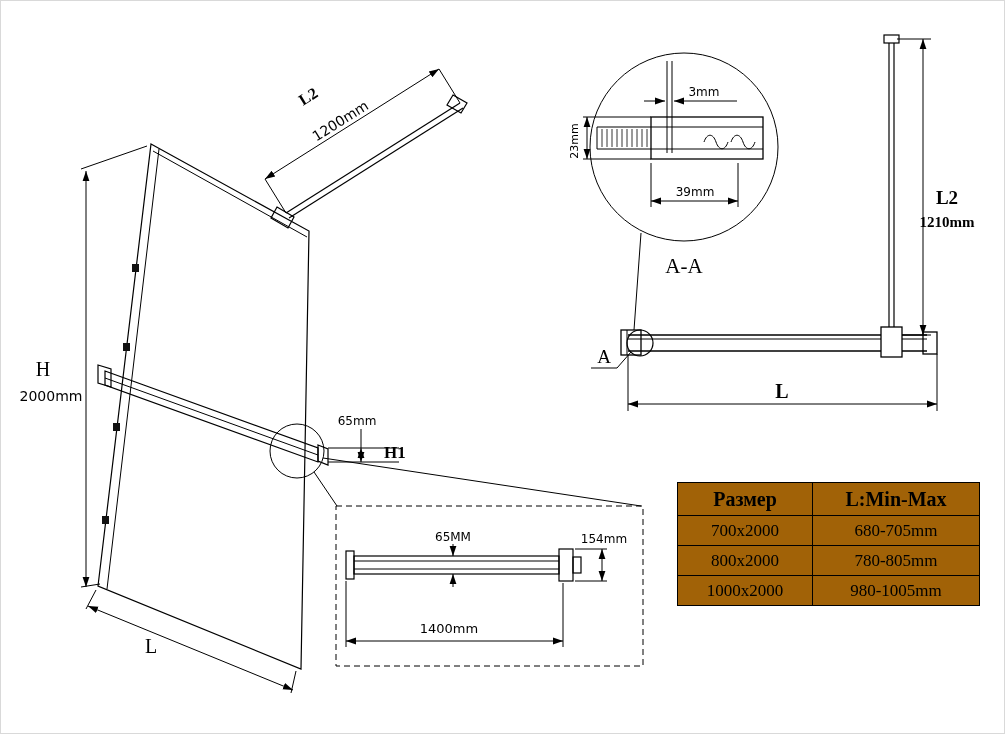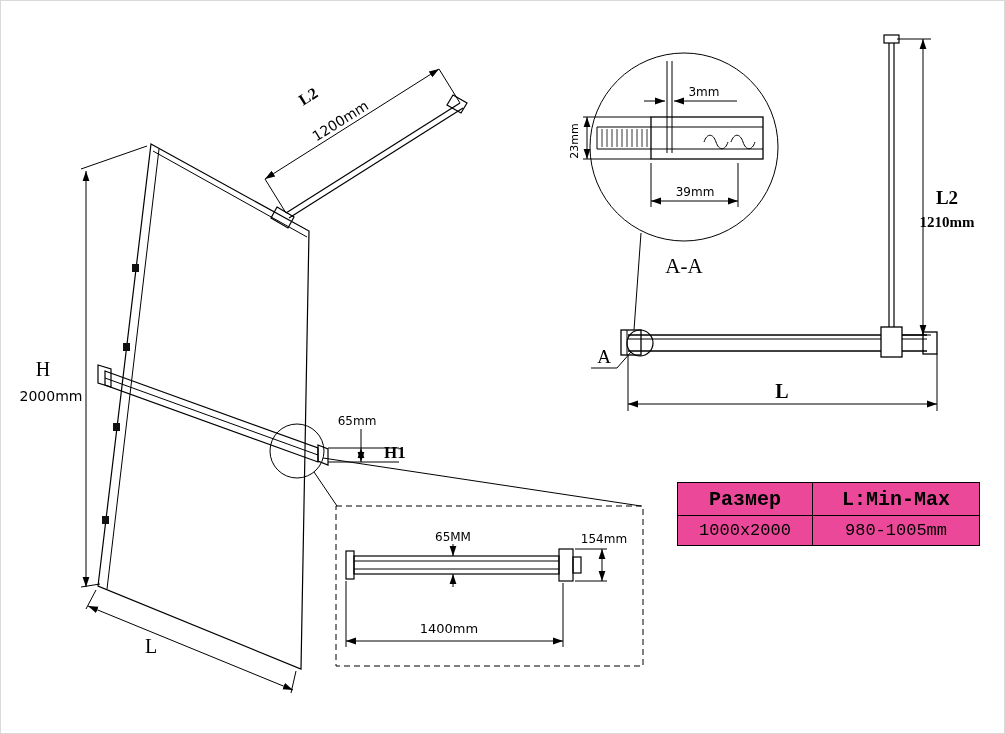--- a/index.html
+++ b/index.html
@@ -15,22 +15,22 @@
   svg{position:absolute;left:0;top:0;}
   svg text{fill:#000;}
   .dim{font-family:"DejaVu Sans",sans-serif;font-size:12px;}
   .dim-sm{font-family:"DejaVu Sans",sans-serif;font-size:11px;}
   .big-letter{font-family:"Liberation Serif",serif;font-size:20px;}
   .big-letter-b{font-family:"Liberation Serif",serif;font-size:19px;font-weight:bold;}
   .med-b{font-family:"Liberation Serif",serif;font-size:16px;font-weight:bold;}
   .size-table{
     position:absolute;left:676px;top:481px;
     border-collapse:collapse;
-    font-family:Liberation Mono, monospace;
-    background:#ec4899;
+    font-family:Liberation Serif, serif;
+    background:#a16207;
     padding-left:24px;
   }
   .size-table th{
     border:1px solid #000;font-size:20px;font-weight:bold;
     width:118px;height:26px;padding:3px 8px;text-align:center;
   }
   .size-table th:last-child{width:150px;}
   .size-table td{
     border:1px solid #000;font-size:17px;
     height:23px;padding:3px 8px;text-align:center;
@@ -244,19 +244,27 @@
 
 <table class="size-table">
   <thead>
     <tr>
       <th>Размер</th>
       <th>L:Min-Max</th>
     </tr>
   </thead>
   <tbody>
     <tr>
+      <td>700x2000</td>
+      <td>680-705mm</td>
+    </tr>
+    <tr>
+      <td>800x2000</td>
+      <td>780-805mm</td>
+    </tr>
+    <tr>
       <td>1000x2000</td>
       <td>980-1005mm</td>
     </tr>
   </tbody>
 </table>
 
 </div>
 
 </body></html>

